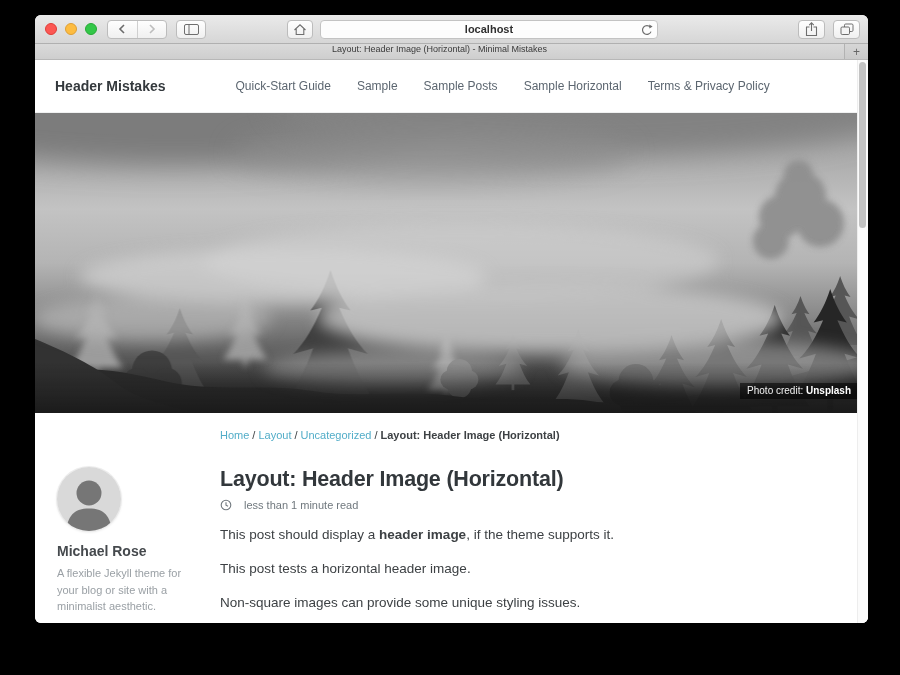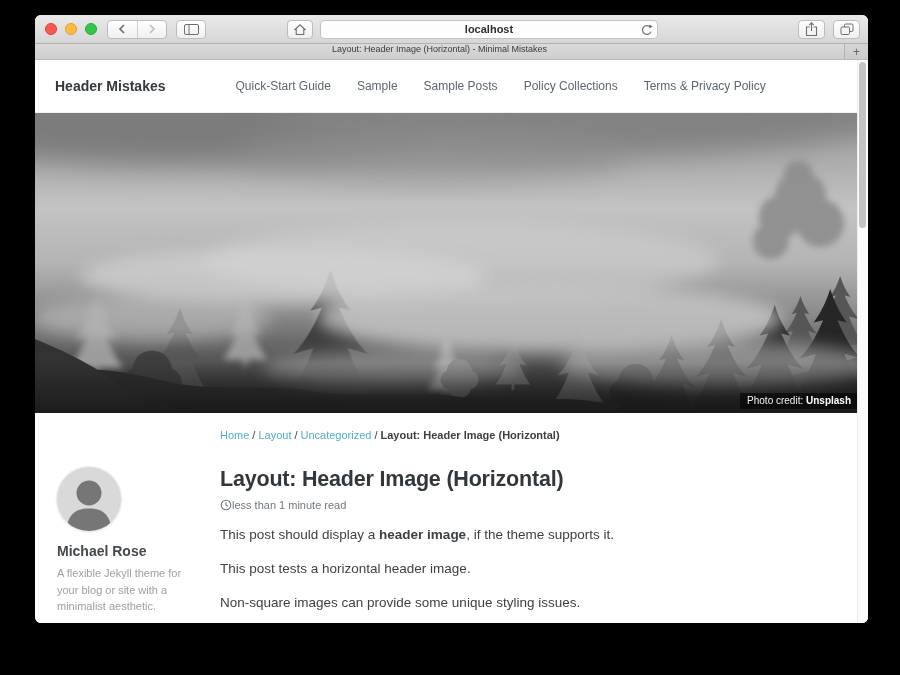--- a/index.html
+++ b/index.html
@@ -73,41 +73,41 @@
     height:52px;display:flex;align-items:center;padding-left:20px;
     border-bottom:1px solid #f0f1f1;background:#fff;
   }
   .brand{font-size:14px;font-weight:bold;color:#33383c;margin-right:70px;}
   .masthead nav{display:flex;gap:26px;}
   .masthead nav a{font-size:12px;color:#5c6670;text-decoration:none;cursor:pointer;}
   
   .hero{position:relative;height:300px;overflow:hidden;background:#888;}
   .hero svg{position:absolute;left:0;top:0;width:100%;height:100%;display:block;}
   .credit{
-    position:absolute;right:0;bottom:4px;background:rgba(0,0,0,.55);
+    position:absolute;right:0;bottom:14px;background:rgba(0,0,0,.55);
     color:#f2f2f2;font-size:10px;padding:2px 7px 3px;
   }
   .credit strong{font-weight:bold;color:#fff;}
   
   .breadcrumb{margin:16px 20px 0 185px;font-size:11px;color:#4a4a4a;}
   .breadcrumb a{color:#52adc8;text-decoration:none;cursor:pointer;}
   .breadcrumb .sep{margin:0 3px;color:#3d4144;}
   .breadcrumb .current{font-weight:bold;color:#3d4144;}
   
   .layout{display:flex;margin-top:26px;padding:0 24px 0 22px;}
   .sidebar{width:143px;margin-right:20px;flex:none;}
   .avatar{
     width:64px;height:64px;border-radius:50%;overflow:hidden;display:block;
     box-shadow:0 0 0 1px #ececec,0 1px 3px rgba(0,0,0,.12);
   }
   .author-name{margin-top:12px;font-size:14px;font-weight:bold;color:#45494d;}
   .author-bio{margin-top:6px;font-size:11px;line-height:1.5;color:#9aa0a5;width:126px;}
   .main{flex:1;min-width:0;}
   .post-title{margin:0;font-size:21.5px;font-weight:bold;color:#32373b;letter-spacing:-.2px;}
-  .post-meta{margin-top:7px;font-size:11px;color:#70787e;display:flex;align-items:center;gap:0;}
+  .post-meta{margin-top:7px;font-size:11px;color:#70787e;display:flex;align-items:center;gap:12px;}
   .article-body{margin-top:14px;}
   .article-body p{margin:0 0 13px;font-size:13.5px;line-height:1.55;color:#3d4144;}
   .article-body b{font-weight:bold;}
   svg{display:block;}
 </style>
 </head>
 <body>
 
 <div class="window">
 
@@ -173,21 +173,21 @@
 
   <div class="viewport">
     <div class="page">
 
       <header class="masthead">
         <span class="brand">Header Mistakes</span>
         <nav>
           <a>Quick-Start Guide</a>
           <a>Sample</a>
           <a>Sample Posts</a>
-          <a>Policy Collections</a>
+          <a>Sample Horizontal</a>
           <a>Terms &amp; Privacy Policy</a>
         </nav>
       </header>
 
       <div class="hero">
         <svg viewBox="0 0 830 300" preserveAspectRatio="none">
           <defs>
             <linearGradient id="sky" x1="0" y1="0" x2="0" y2="1">
               <stop offset="0" stop-color="#8d8d8d"></stop>
               <stop offset="0.13" stop-color="#a9a9a9"></stop>

